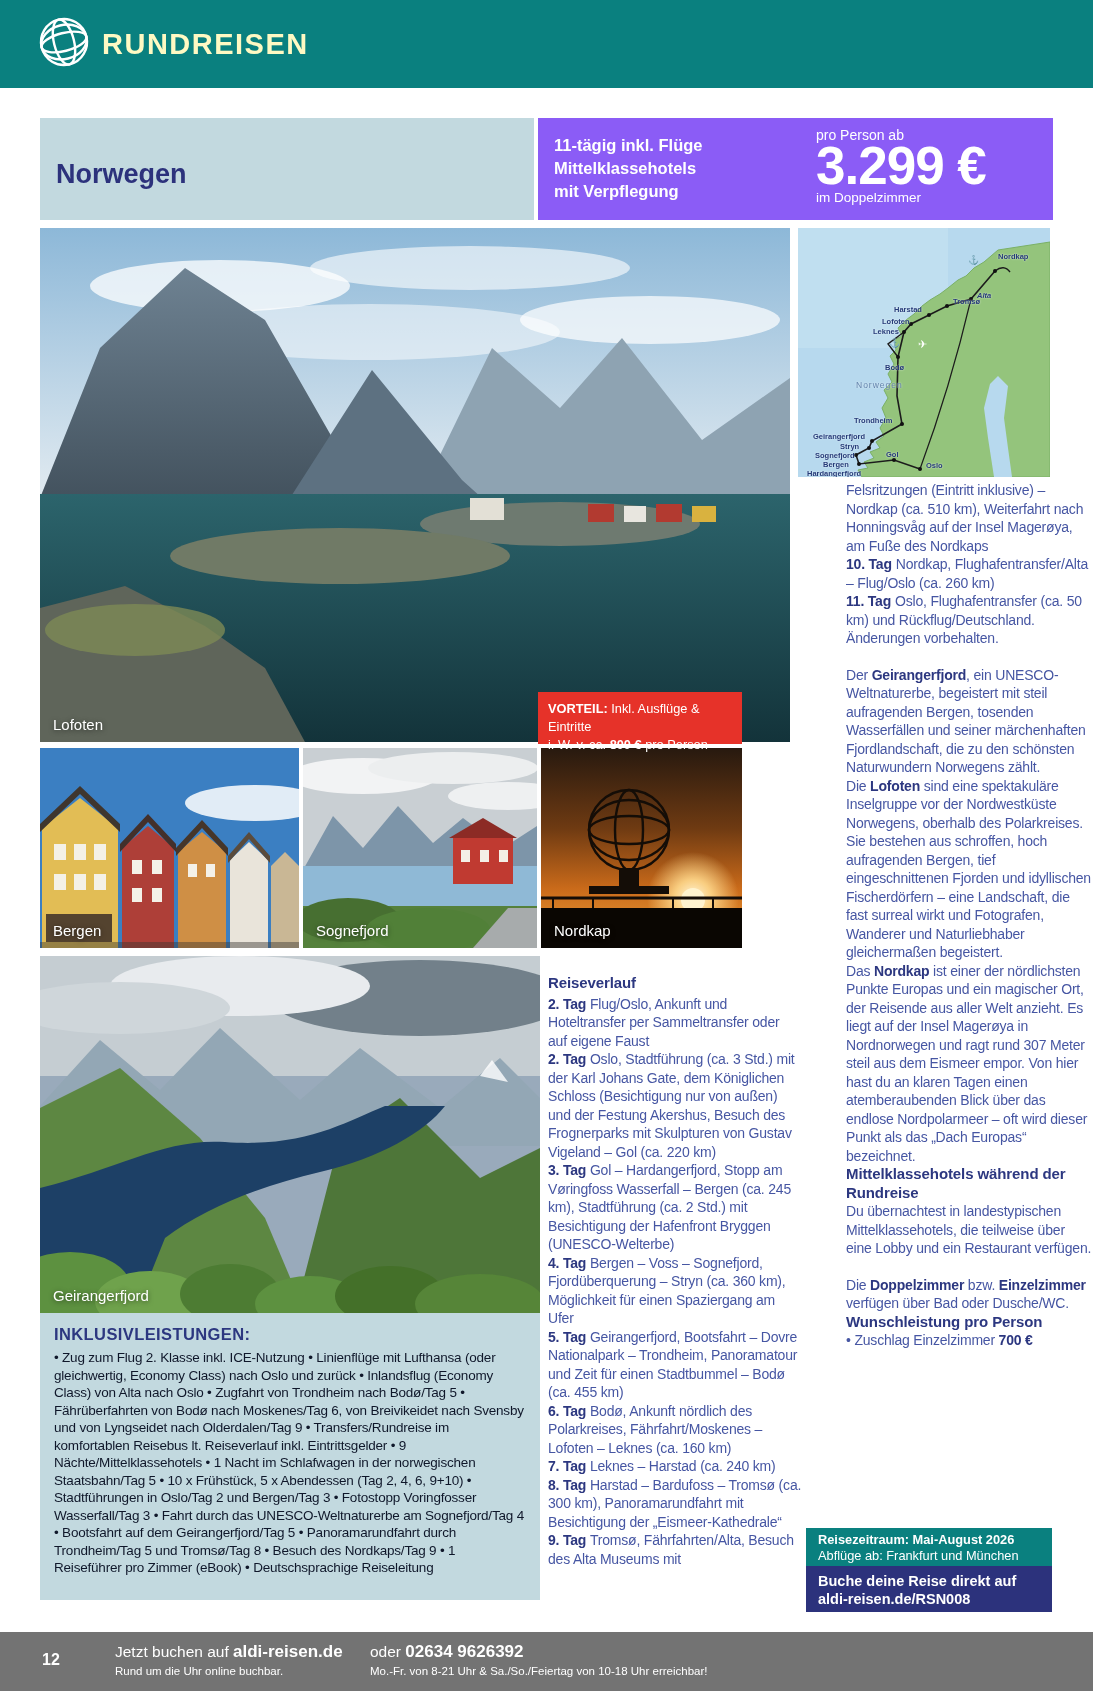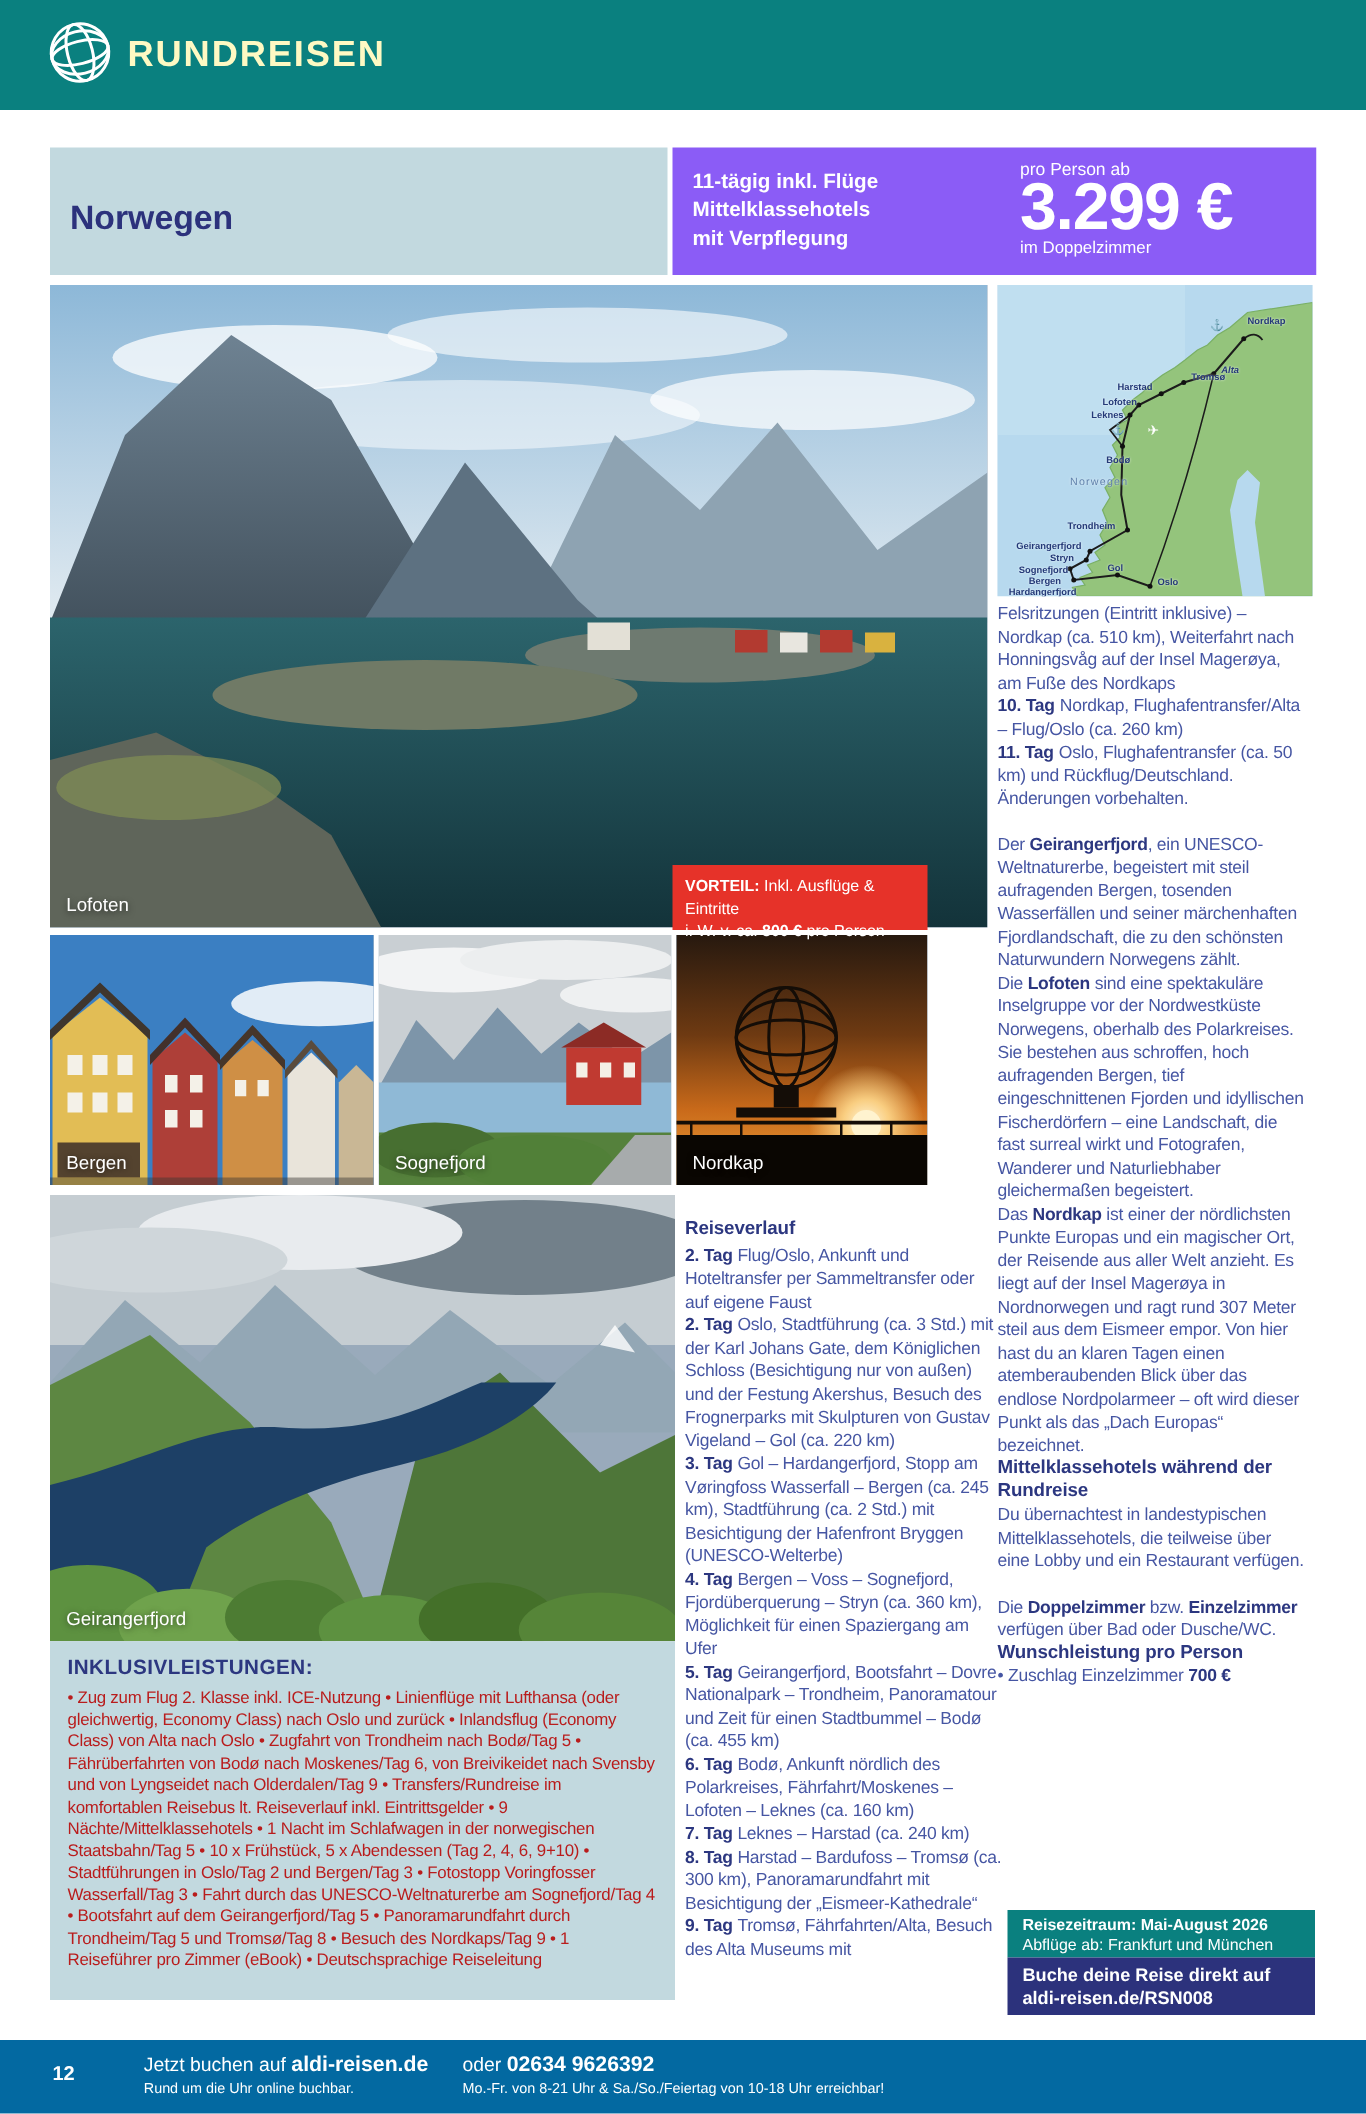--- a/index.html
+++ b/index.html
@@ -36,35 +36,35 @@
   .mregion{font-weight:normal;color:#6081ab;font-size:8.5px;letter-spacing:1px;}
   .mdot{position:absolute;width:4px;height:4px;border-radius:50%;background:#111;z-index:3;
         margin:-2px 0 0 -2px;}
   .micon{position:absolute;font-size:9px;z-index:4;color:#10264f;}
   .micon.white{color:#ffffff;font-size:11px;}
   
   .bodytext{font-size:14px;line-height:18.5px;letter-spacing:-0.2px;color:#4656a3;}
   .bodytext b{color:#2c3780;}
   .bodytext p{margin:0;}
   .col-mid{position:absolute;left:548px;top:974px;width:254px;}
-  .col-right{position:absolute;left:798px;top:481px;width:248px;}
+  .col-right{position:absolute;left:846px;top:481px;width:248px;}
   .blk{margin-bottom:18px;}
   .h-blue{font-size:15px;font-weight:bold;color:#2c3780;letter-spacing:-0.1px;}
   
   .inklusiv{position:absolute;left:40px;top:1313px;width:500px;height:287px;background:#c2d9df;
             box-sizing:border-box;padding:12px 14px;overflow:hidden;}
   .inklusiv h3{margin:0 0 5px 0;font-size:16.5px;color:#2c3780;letter-spacing:.4px;}
-  .inklusiv .txt{font-size:13.5px;line-height:17.5px;letter-spacing:-0.2px;color:#b91c1c;}
+  .inklusiv .txt{font-size:13.5px;line-height:17.5px;letter-spacing:-0.2px;color:#0f172a;}
   
   .season{position:absolute;left:806px;top:1528px;width:246px;height:38px;background:#0a807f;color:#fff;
           box-sizing:border-box;padding:4px 12px;font-size:12.8px;line-height:15.5px;}
   .cta{position:absolute;left:806px;top:1566px;width:246px;height:46px;background:#2c327c;color:#fff;
        box-sizing:border-box;padding:6px 12px;font-size:14.5px;font-weight:bold;line-height:18px;}
   
-  .footer{position:absolute;left:0;top:1632px;width:1093px;height:59px;background:#0369a1;color:#fff;}
+  .footer{position:absolute;left:0;top:1632px;width:1093px;height:59px;background:#737373;color:#fff;}
   .pagenum{position:absolute;left:42px;top:19px;font-size:16px;font-weight:bold;}
   .f-book{position:absolute;left:115px;top:10px;}
   .f-phone{position:absolute;left:370px;top:10px;}
   .f-line1{font-size:15.5px;}
   .f-line1 b{font-size:17px;}
   .f-line2{font-size:11.5px;margin-top:3px;}
 </style>
 </head>
 <body>
 

